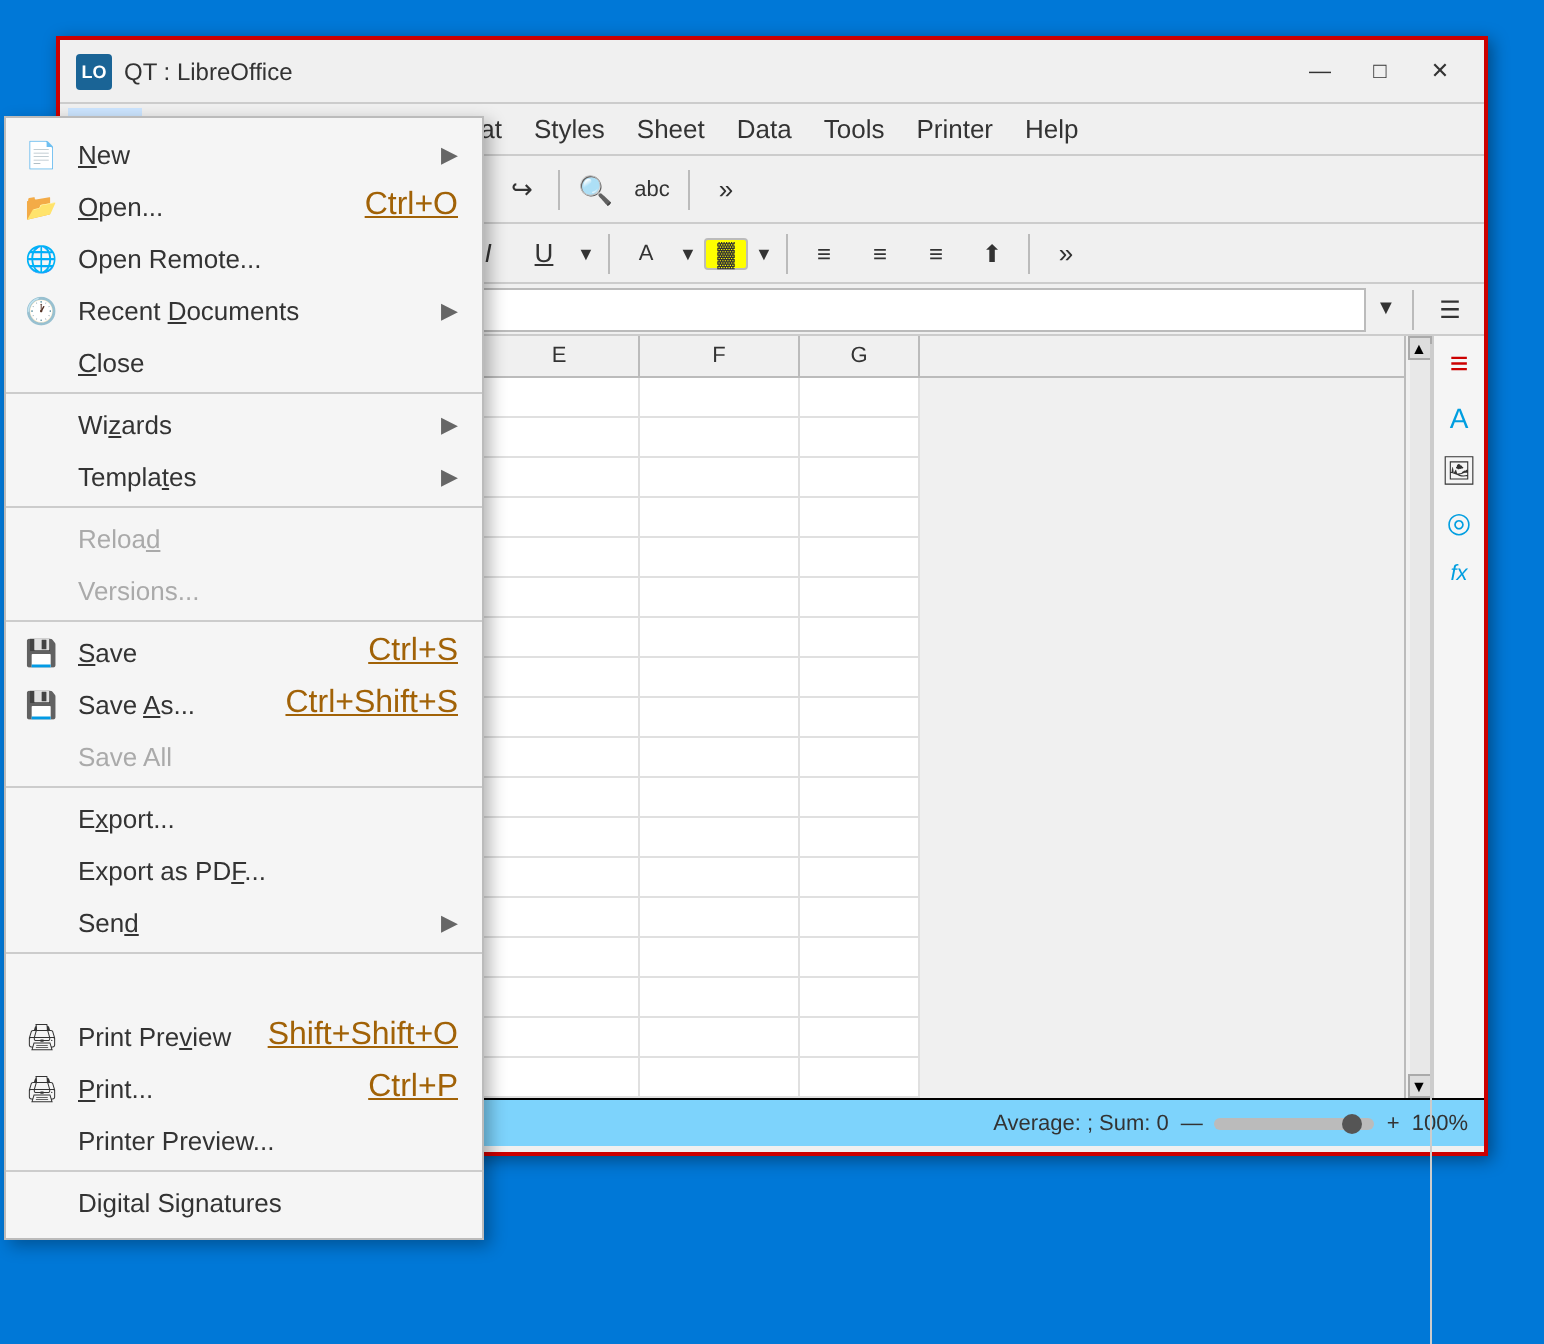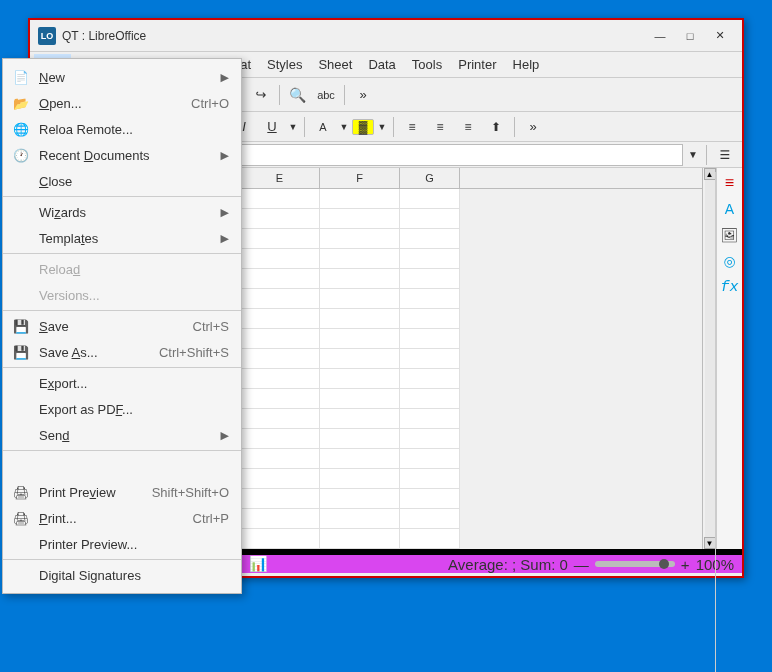--- a/index.html
+++ b/index.html
@@ -230,26 +230,26 @@
       background: transparent;
       cursor: pointer;
       display: flex;
       align-items: center;
       justify-content: center;
       font-size: 12px;
       color: #333;
     }
     .statusbar {
       height: 24px;
-      background: #d946ef;
-      border-top: 6px solid #000000;
+      background: #7dd3fc;
+      border-top: 1px solid #000000;
       display: flex;
       align-items: center;
       padding: 0 8px;
-      font-size: 15px;
+      font-size: 11px;
       color: #333;
       gap: 8px;
     }
     .statusbar-right {
       margin-left: auto;
       display: flex;
       align-items: center;
       gap: 6px;
     }
     .zoom-slider {
@@ -294,22 +294,23 @@
       padding: 4px 12px 4px 36px;
       cursor: pointer;
       position: relative;
       color: #333;
       font-size: 13px;
       height: 26px;
     }
     .drop-item.disabled { color: #aaa; cursor: default; }
     .drop-item .shortcut {
       margin-left: auto;
-      color: #737373;
-      font-size: 13px;
+      color: #a16207;
+      font-size: 16px;
+      text-decoration: underline;
     }
     .drop-item .arrow {
       margin-left: auto;
       color: #666;
       font-size: 11px;
     }
     .drop-item .item-icon {
       position: absolute;
       left: 8px;
       width: 20px;
@@ -575,21 +576,21 @@
         <div style="flex:1;width:10px;background:#e8e8e8;"></div>
         <div style="width:12px;height:12px;background:#ddd;border:1px solid #aaa;display:flex;align-items:center;justify-content:center;font-size:8px;">▼</div>
       </div>
 
       <div class="sidebar-right">
         <div style="width:1px;height:100%;background:#ccc;position:absolute;right:26px;"></div>
         <button class="side-icon" style="font-size:16px;color:#cc0000;">≡</button>
         <button class="side-icon" style="font-size:14px;color:#009ee0;">A</button>
         <button class="side-icon" style="font-size:14px;">🖼</button>
         <button class="side-icon" style="font-size:14px;color:#009ee0;">◎</button>
-        <button class="side-icon" style="font-size:15px;font-style:italic;color:#009ee0;font-family:Liberation Mono, monospace;">fx</button>
+        <button class="side-icon" style="font-size:11px;font-style:italic;color:#009ee0;font-family:Liberation Sans, sans-serif;">fx</button>
       </div>
     </div>
 
     <div class="statusbar">
       <span>Sheet 1 of 1</span>
       <span>English (USA)</span>
       <span>◻</span>
       <span>📊</span>
       <div class="statusbar-right">
         <span>Average: ; Sum: 0</span>
@@ -612,21 +613,21 @@
           <span><span class="underline">N</span>ew</span>
           <span class="arrow">▶</span>
         </div>
         <div class="drop-item">
           <span class="item-icon">📂</span>
           <span><span class="underline">O</span>pen...</span>
           <span class="shortcut">Ctrl+O</span>
         </div>
         <div class="drop-item">
           <span class="item-icon">🌐</span>
-          <span>Reloa Remote...</span>
+          <span>Open Remote...</span>
         </div>
         <div class="drop-item">
           <span class="item-icon">🕐</span>
           <span>Recent <span class="underline">D</span>ocuments</span>
           <span class="arrow">▶</span>
         </div>
         <div class="drop-item">
           <span class="item-icon"></span>
           <span><span class="underline">C</span>lose</span>
         </div>
@@ -660,20 +661,24 @@
         <div class="drop-item">
           <span class="item-icon">💾</span>
           <span><span class="underline">S</span>ave</span>
           <span class="shortcut">Ctrl+S</span>
         </div>
         <div class="drop-item">
           <span class="item-icon">💾</span>
           <span>Save <span class="underline">A</span>s...</span>
           <span class="shortcut">Ctrl+Shift+S</span>
         </div>
+        <div class="drop-item disabled">
+          <span class="item-icon"></span>
+          <span>Save All</span>
+        </div>
       </div>
 
       <div class="menu-section">
         <div class="drop-item">
           <span class="item-icon"></span>
           <span>E<span class="underline">x</span>port...</span>
         </div>
         <div class="drop-item">
           <span class="item-icon"></span>
           <span>Export as PD<span class="underline">F</span>...</span>

